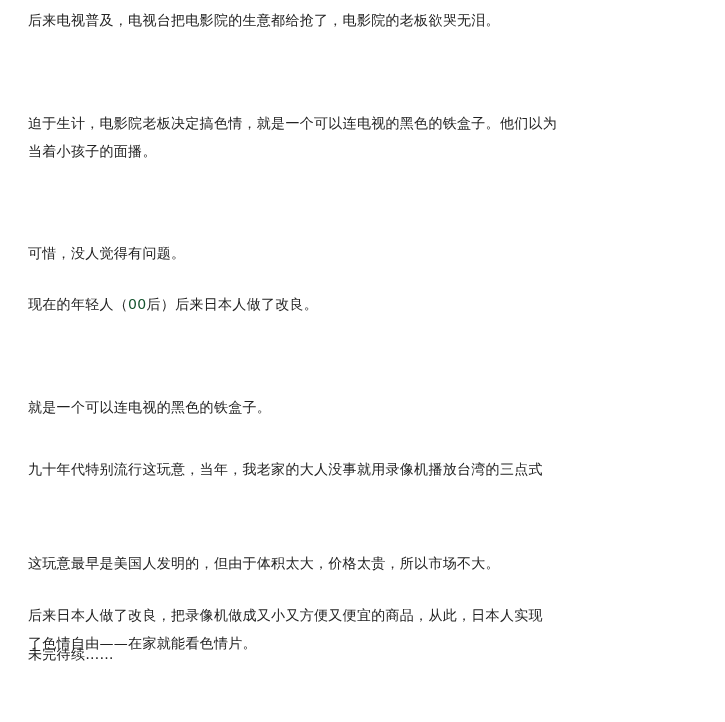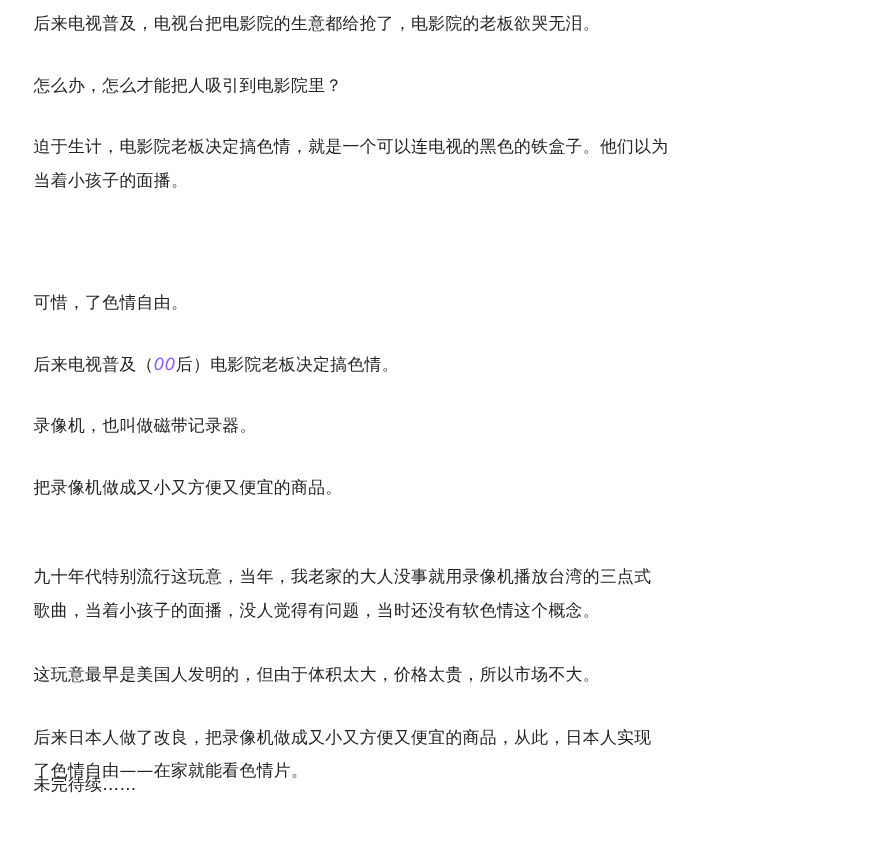--- a/index.html
+++ b/index.html
@@ -23,59 +23,52 @@
       position: absolute;
       left: 28px;
       width: 660px;
       font-size: 14px;
       line-height: 28px;
       letter-spacing: 0.3px;
       margin: 0;
       white-space: normal;
     }
     .line { display: block; white-space: nowrap; }
-    .num { color: #8b5cf6; font-style: italic; }
+    .num { color: #14532d; }
   </style>
 </head>
 <body>
 
 <div class="article">
 
   <p class="para" style="top:6px">
     <span class="line">后来电视普及，电视台把电影院的生意都给抢了，电影院的老板欲哭无泪。</span>
   </p>
 
-  <p class="para" style="top:58px">
-    <span class="line">怎么办，怎么才能把人吸引到电影院里？</span>
-  </p>
 
   <p class="para" style="top:109px">
     <span class="line">迫于生计，电影院老板决定搞色情，就是一个可以连电视的黑色的铁盒子。他们以为</span>
     <span class="line">当着小孩子的面播。</span>
   </p>
 
   <p class="para" style="top:239px">
-    <span class="line">可惜，了色情自由。</span>
+    <span class="line">可惜，没人觉得有问题。</span>
   </p>
 
   <p class="para" style="top:290px">
-    <span class="line"><span>后来电视普及（</span><span class="num">00</span><span>后）电影院老板决定搞色情。</span></span>
+    <span class="line"><span>现在的年轻人（</span><span class="num">00</span><span>后）后来日本人做了改良。</span></span>
   </p>
 
-  <p class="para" style="top:341px">
-    <span class="line">录像机，也叫做磁带记录器。</span>
+
+  <p class="para" style="top:393px">
+    <span class="line">就是一个可以连电视的黑色的铁盒子。</span>
   </p>
 
-  <p class="para" style="top:393px">
-    <span class="line">把录像机做成又小又方便又便宜的商品。</span>
-  </p>
-
-  <p class="para" style="top:467px">
+  <p class="para" style="top:455px">
     <span class="line">九十年代特别流行这玩意，当年，我老家的大人没事就用录像机播放台湾的三点式</span>
-    <span class="line">歌曲，当着小孩子的面播，没人觉得有问题，当时还没有软色情这个概念。</span>
   </p>
 
   <p class="para" style="top:601px">
     <span class="line">后来日本人做了改良，把录像机做成又小又方便又便宜的商品，从此，日本人实现</span>
     <span class="line">了色情自由——在家就能看色情片。</span>
   </p>
 
   <p class="para" style="top:549px">
     <span class="line">这玩意最早是美国人发明的，但由于体积太大，价格太贵，所以市场不大。</span>
   </p>

